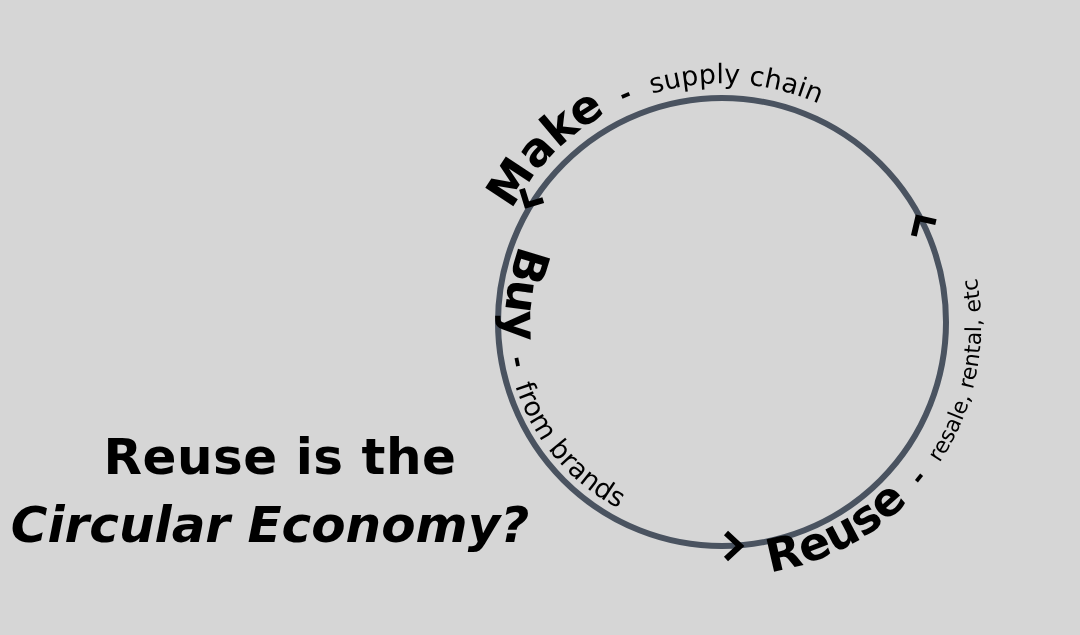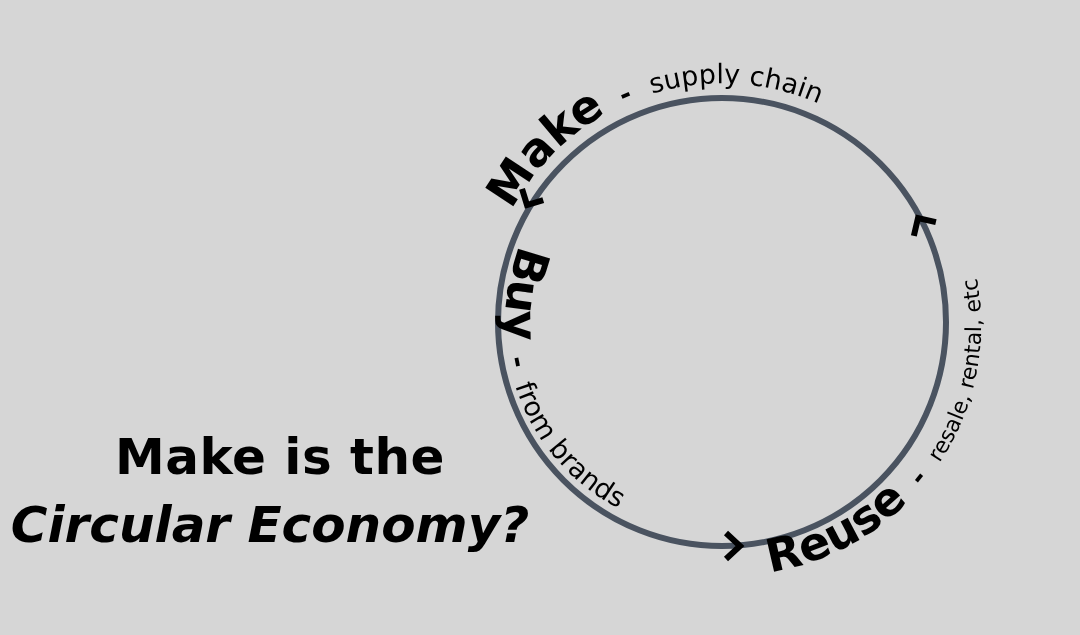--- a/index.html
+++ b/index.html
@@ -58,15 +58,15 @@
       <polyline points="-12,-12 0,0 -12,12" fill="none" stroke="#000" stroke-width="6" stroke-linecap="butt"></polyline>
     </g>
     <g transform="translate(740,546) rotate(0)">
       <polyline points="-14,-13 0,0 -14,13" fill="none" stroke="#000" stroke-width="6" stroke-linecap="butt"></polyline>
     </g>
     <g transform="translate(918,218) rotate(-122)">
       <polyline points="-13,-13 0,0 -13,13" fill="none" stroke="#000" stroke-width="6" stroke-linecap="butt"></polyline>
     </g>
   </svg>
 
-  <div class="title title1">Make is the</div>
+  <div class="title title1">Reuse is the</div>
   <div class="title title2">Circular Economy?</div>
 </div>
 
 </body></html>

